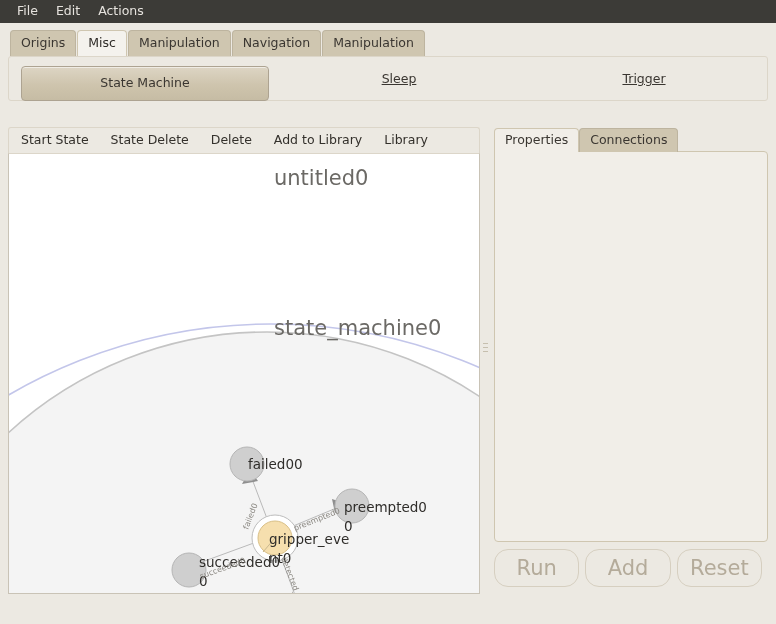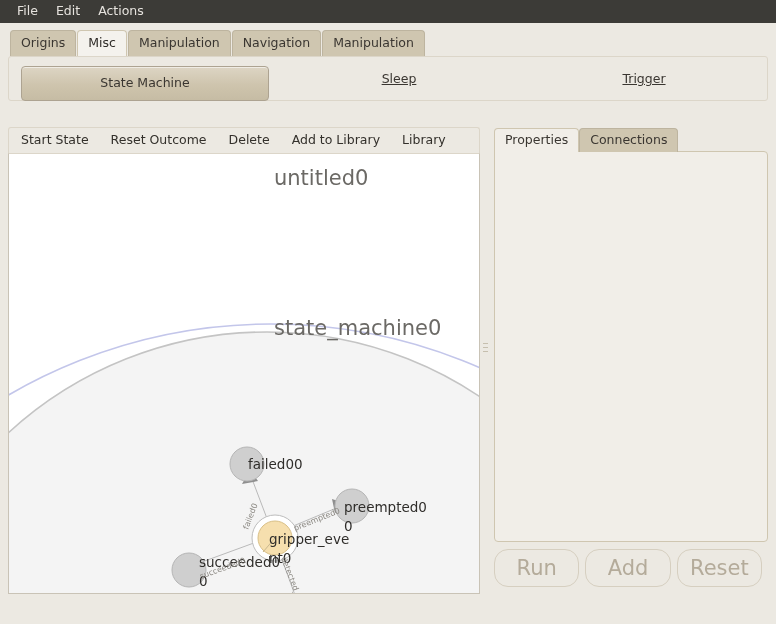--- a/index.html
+++ b/index.html
@@ -267,21 +267,21 @@
     <div class="type-btn plain" id="type-sleep">Sleep</div>
     <div class="type-btn plain" id="type-trigger">Trigger</div>
   </div>
 
   <div id="lower">
 
     <div id="leftpane">
 
       <div id="editor-toolbar">
         <div class="tool-btn">Start State</div>
-        <div class="tool-btn">Reset Outcome</div>
+        <div class="tool-btn">State Delete</div>
         <div class="tool-btn">Delete</div>
         <div class="tool-btn">Add to Library</div>
         <div class="tool-btn">Library</div>
       </div>
 
       <div id="canvas-wrap">
         <svg id="canvas-svg" width="470" height="464" viewBox="0 0 470 464">
 
           <circle cx="262" cy="690" r="520" fill="none" stroke="#c3c6ea" stroke-width="1.6"></circle>
 

